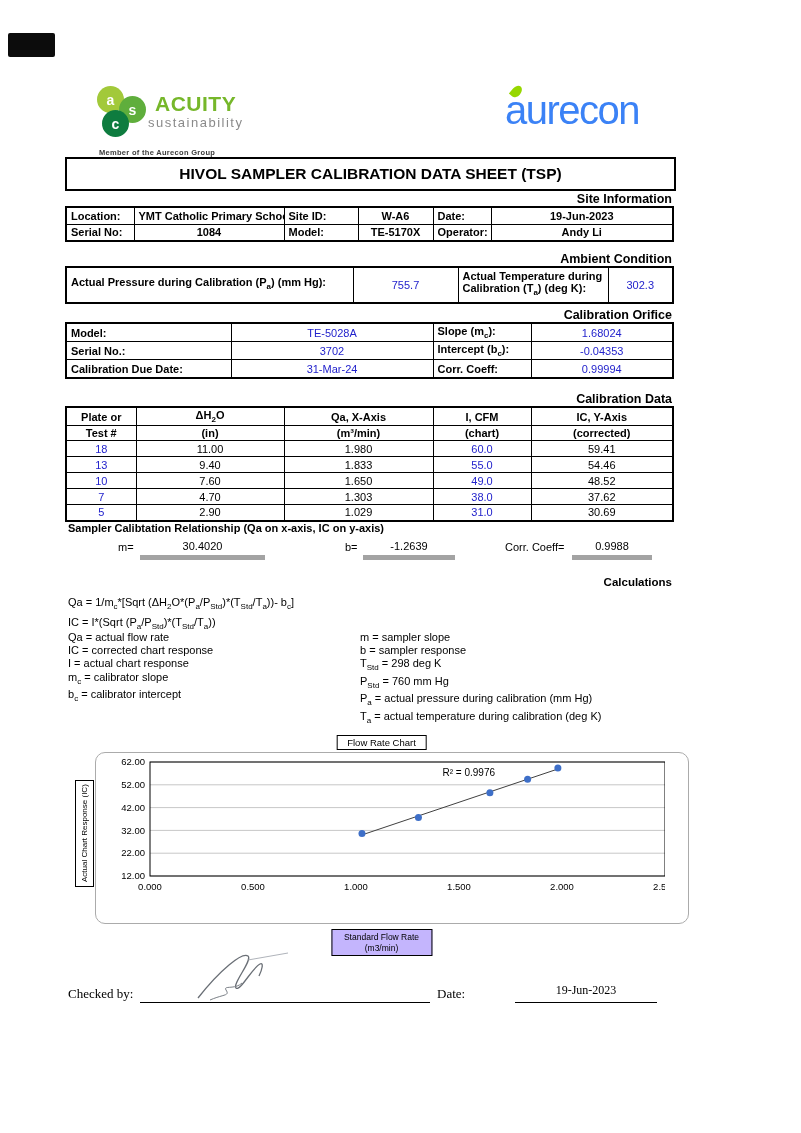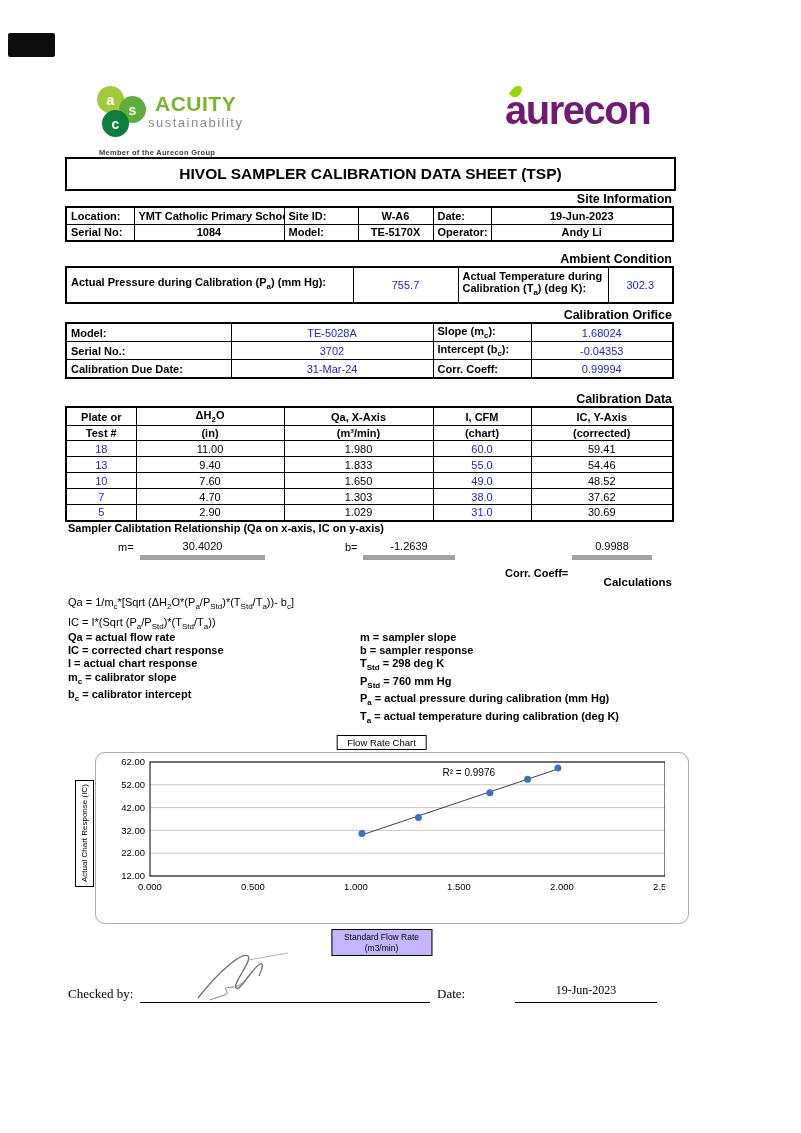--- a/index.html
+++ b/index.html
@@ -14,29 +14,29 @@
   .tbl td{border:1px solid #000;font-size:11px;padding:1px 4px;overflow:hidden;white-space:nowrap;vertical-align:middle;}
   .lbl{font-weight:700;text-align:left;}
   .c{text-align:center;}
   .blue{color:#2222CC;}
   .bold{font-weight:700;}
   .wrap{white-space:normal !important;line-height:12.5px;font-size:10.5px;}
   .small{font-size:10.5px;}
   .uval{position:absolute;height:15px;border-bottom:5px solid #a3a3a3;text-align:center;font-size:11px;}
   .ulabel{position:absolute;font-size:11px;font-weight:700;}
   .formula-line{font-size:11px;line-height:14.5px;}
-  .legend-line{font-size:11px;line-height:13.2px;font-weight:bold;}
+  .legend-line{font-size:11px;line-height:13.2px;}
   
   .acuity{position:absolute;left:95px;top:84px;}
   .circ{position:absolute;width:27px;height:27px;border-radius:50%;color:#fff;font-weight:700;font-size:14px;
         display:flex;align-items:center;justify-content:center;}
   .acuity-name{position:absolute;left:60px;top:8px;font-weight:700;font-size:21px;color:#76B72A;letter-spacing:0.5px;}
   .acuity-sub{position:absolute;left:53px;top:31px;font-size:13px;color:#8a8a8a;letter-spacing:1.5px;}
   .acuity-tag{position:absolute;left:4px;top:64px;font-size:7.5px;font-weight:700;color:#3c3c3c;letter-spacing:0.3px;}
-  .aurecon{position:absolute;left:505px;top:88px;font-weight:700;font-size:40px;letter-spacing:-1.5px;color:#701a75;}
+  .aurecon{position:absolute;left:505px;top:88px;font-weight:400;font-size:40px;letter-spacing:-1.5px;color:#3b82f6;}
   .aurecon-accent{position:absolute;left:7px;top:-3px;width:9px;height:13px;background:#97D700;
                   border-radius:50% 50% 50% 0;transform:rotate(40deg);}
   
   .chart-wrap{position:absolute;left:75px;top:752px;width:613px;height:170px;}
   .chart-frame{position:absolute;left:20px;top:0;width:592px;height:170px;border:1px solid #ababab;border-radius:10px;background:#fff;}
   .chart-title-box{position:absolute;left:50%;transform:translateX(-50%);top:-17px;border:1px solid #000;
                    background:#fff;font-size:9.5px;padding:1px 10px;white-space:nowrap;}
   .ylabel-box{position:absolute;left:0;top:28px;width:17px;height:105px;border:1px solid #000;background:#fff;
               writing-mode:vertical-rl;transform:rotate(180deg);display:flex;align-items:center;justify-content:center;
               font-size:8px;}
@@ -212,21 +212,21 @@
       <td class="c small">30.69</td>
     </tr>
   </tbody>
     </table>
 
   <div class="abs" style="left:68px;top:522px;font-size:11px;font-weight:700;">Sampler Calibtation Relationship (Qa on x-axis, IC on y-axis)</div>
   <span class="ulabel" style="left:118px;top:541px;font-weight:400;">m=</span>
   <span class="uval" style="left:140px;top:540px;width:125px;">30.4020</span>
   <span class="ulabel" style="left:345px;top:541px;font-weight:400;">b=</span>
   <span class="uval" style="left:363px;top:540px;width:92px;">-1.2639</span>
-  <span class="ulabel" style="left:505px;top:567px;font-weight:700;">Corr. Coeff=</span>
+  <span class="ulabel" style="left:505px;top:541px;font-weight:400;">Corr. Coeff=</span>
   <span class="uval" style="left:572px;top:540px;width:80px;">0.9988</span>
 
   <div class="h-sec" style="top:576px;font-size:11.5px;">Calculations</div>
   <div class="abs" style="left:68px;top:595px;">
     <div class="formula-line">Qa = 1/m<sub>c</sub>*[Sqrt (ΔH<sub>2</sub>O*(P<sub>a</sub>/P<sub>Std</sub>)*(T<sub>Std</sub>/T<sub>a</sub>))- b<sub>c</sub>]</div>
     <div class="formula-line">IC = I*(Sqrt (P<sub>a</sub>/P<sub>Std</sub>)*(T<sub>Std</sub>/T<sub>a</sub>))</div>
   </div>
   <div class="abs" style="left:68px;top:631px;">
     <div class="legend-line">Qa = actual flow rate</div>
     <div class="legend-line">IC = corrected chart response</div>

